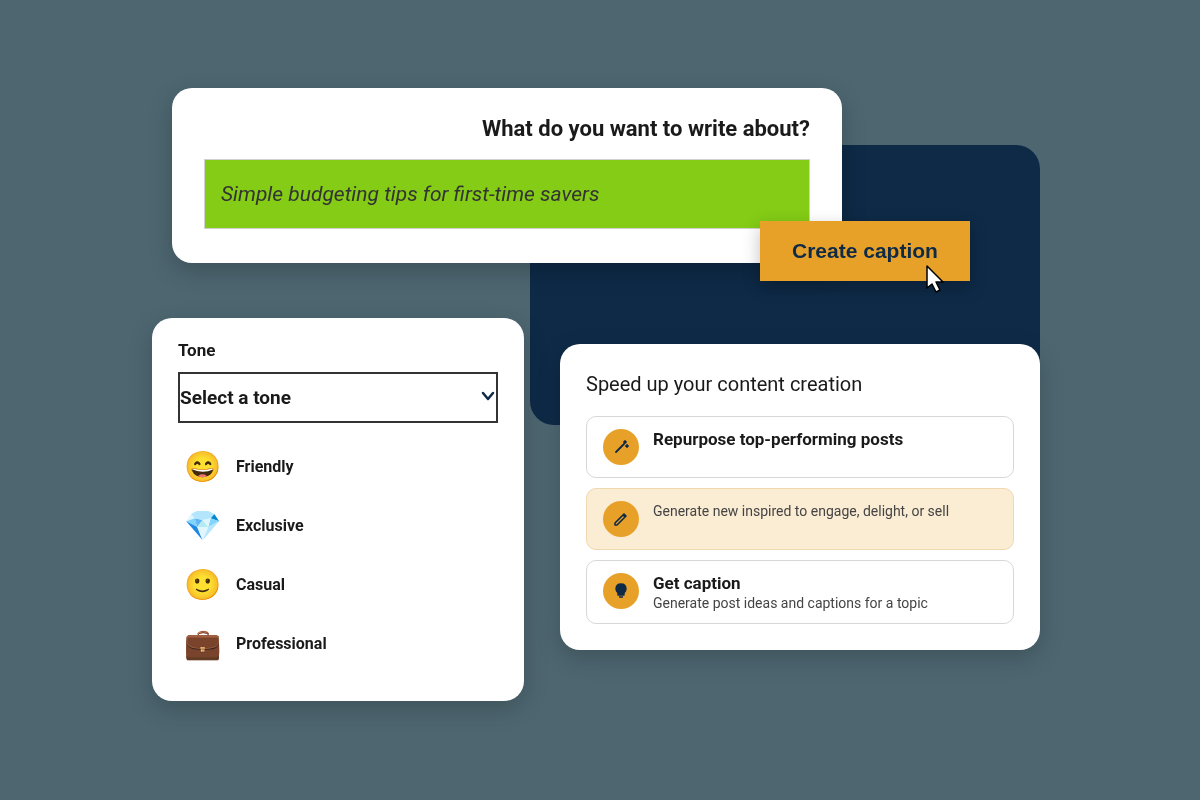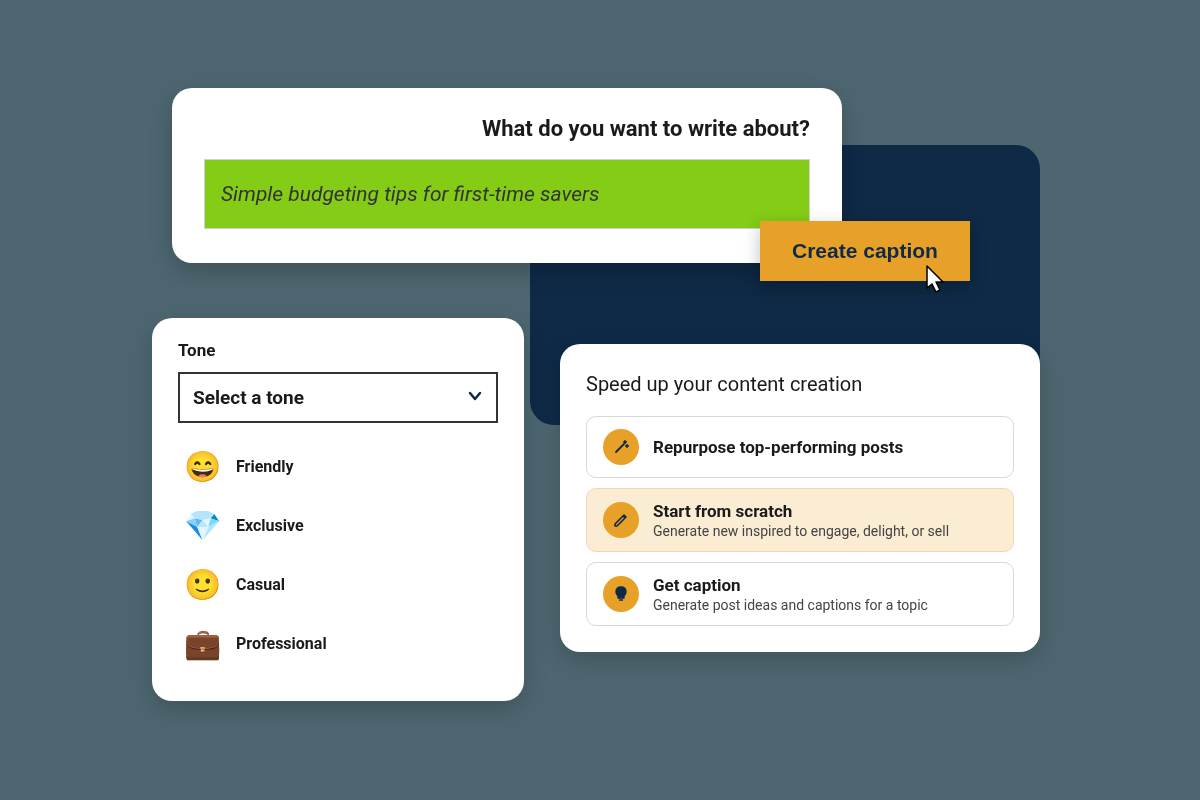--- a/index.html
+++ b/index.html
@@ -85,21 +85,21 @@
     }
     .tone-label {
       font-size: 17px;
       font-weight: 700;
       color: #1a1a1a;
       margin-bottom: 12px;
     }
     .tone-select {
       width: 100%;
       border: 2px solid #333;
-      padding: 12px 13px;
+      padding: 12px 0;
       display: flex;
       justify-content: space-between;
       align-items: center;
       cursor: pointer;
       margin-bottom: 14px;
     }
     .tone-select-text {
       font-size: 19px;
       font-weight: 700;
       color: #1a1a1a;
@@ -136,21 +136,20 @@
       box-shadow: 0 8px 24px rgba(0,0,0,0.18);
     }
     .speed-title {
       font-size: 20px;
       font-weight: 400;
       color: #1a1a1a;
       margin-bottom: 20px;
     }
     .speed-option {
       display: flex;
-      align-items: center;
       gap: 14px;
       border: 1px solid #d8d8d8;
       border-radius: 10px;
       padding: 12px 16px;
       margin-bottom: 10px;
       cursor: pointer;
     }
     .speed-option.selected {
       background: #fbecd4;
       border-color: #f0d8b0;
@@ -247,21 +246,20 @@
     </div>
   </div>
 
   <div class="speed-option selected">
     <div class="speed-icon">
       <svg viewBox="0 0 18 18">
           <path d="M3 15 L5 15 L14 6 L12 4 L3 13 Z M11 5 L13 7" stroke="#0e2a47" stroke-width="1.6" fill="none" stroke-linejoin="round"></path>
         </svg>
     </div>
     <div class="speed-text-wrap">
-      <div class="speed-option-title">Start from scratch</div>
       <div class="speed-option-desc">Generate new inspired to engage, delight, or sell</div>
     </div>
   </div>
 
   <div class="speed-option">
     <div class="speed-icon">
       <svg viewBox="0 0 18 18">
           <path d="M9 2 C6 2 4 4 4 7 C4 9 5 10 6 11 L6 13 L12 13 L12 11 C13 10 14 9 14 7 C14 4 12 2 9 2 Z M7 15 L11 15" stroke="#0e2a47" stroke-width="1.4" fill="#0e2a47" stroke-linejoin="round"></path>
         </svg>
     </div>

